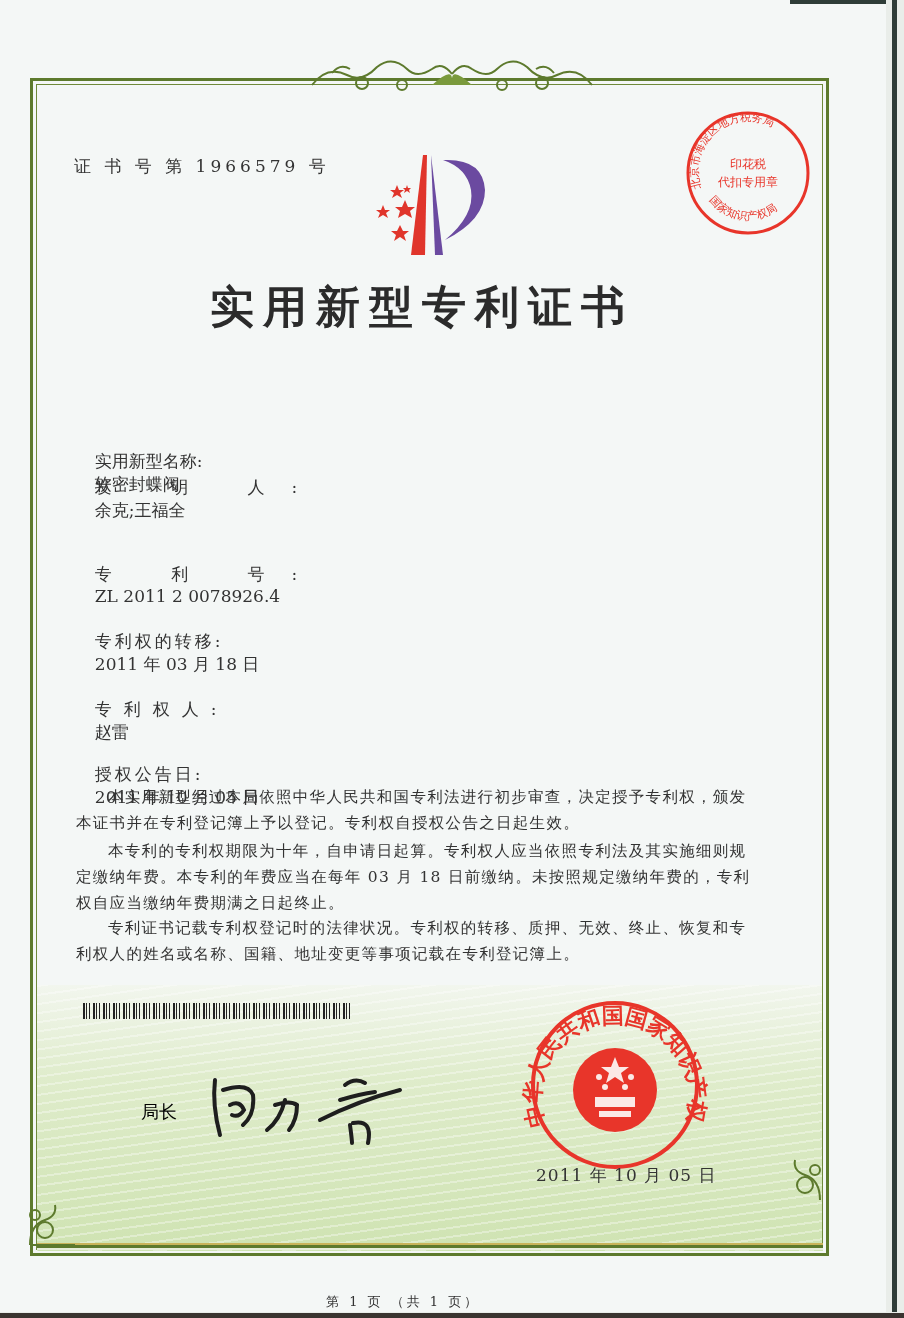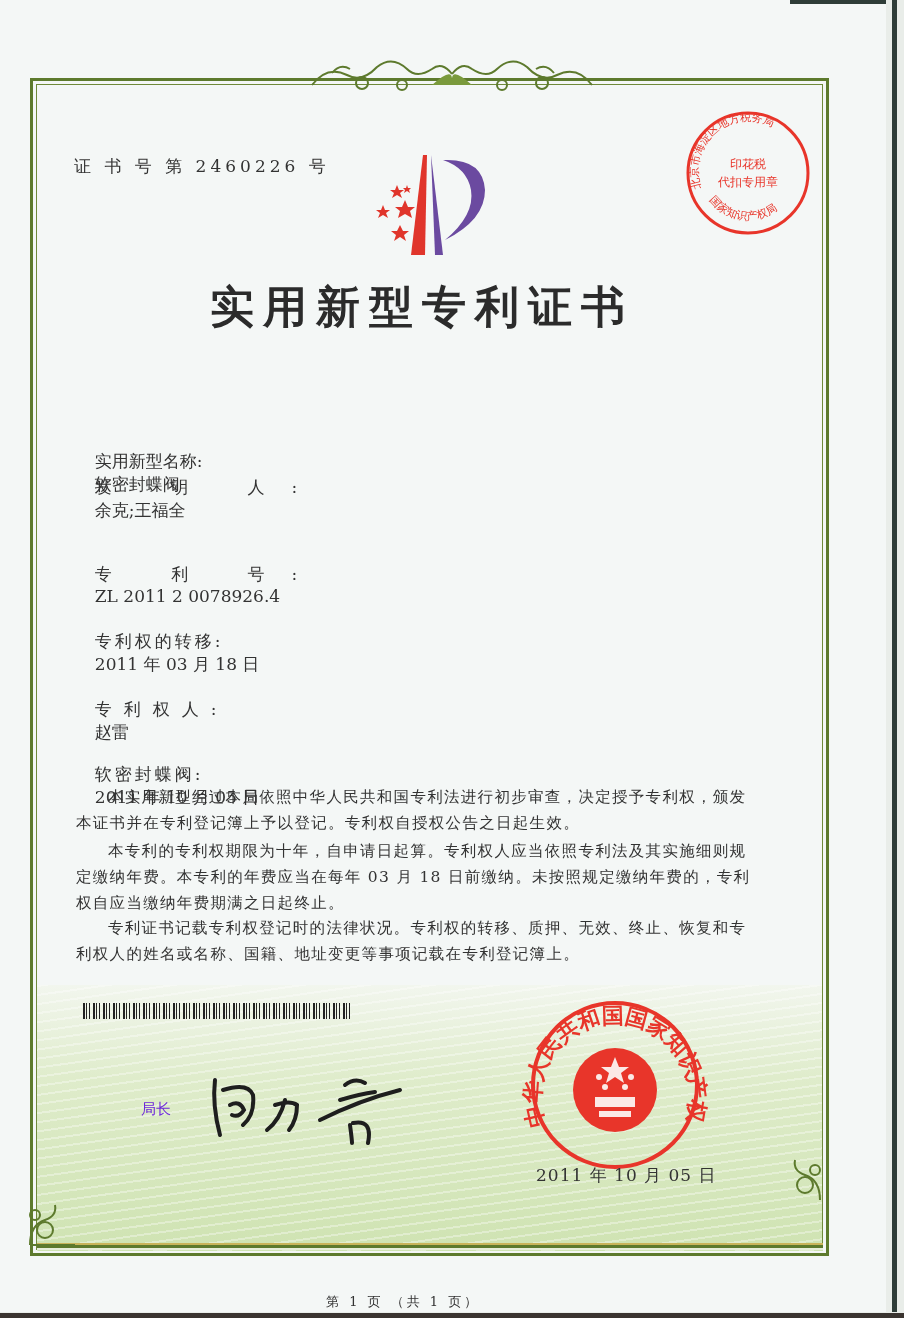--- a/index.html
+++ b/index.html
@@ -79,21 +79,21 @@
   .p1 { top: 784px; }
   .p2 { top: 838px; }
   .p3 { top: 915px; }
 
   .barcode {
     position: absolute; left: 83px; top: 1003px; width: 268px; height: 16px;
     background: repeating-linear-gradient(90deg, #222 0 2px, transparent 2px 3px, #222 3px 4px, transparent 4px 6px, #222 6px 7px, transparent 7px 10px);
   }
   .director-label {
     position: absolute; left: 141px; top: 1100px; font-family: "DejaVu Sans", "Liberation Sans", sans-serif;
-    font-size: 15px; color: #6d28d9; text-align: right;
+    font-size: 18px; color: #000000; text-align: right;
   }
   .signature { position: absolute; left: 205px; top: 1065px; width: 200px; height: 80px; }
 
   .office-seal { position: absolute; left: 515px; top: 995px; width: 200px; height: 175px; }
   .seal-date {
     position: absolute; left: 536px; top: 1164px; font-size: 17px; color: #333; letter-spacing: 1px;
   }
   .page-info {
     position: absolute; left: 326px; top: 1293px; font-size: 13px; color: #333; letter-spacing: 3px;
   }
@@ -131,21 +131,21 @@
   </g>
 </svg>
 <svg class="corner-ornament corner-br" viewBox="0 0 60 60">
   <g fill="none" stroke="#5d7a2d" stroke-width="2">
     <path d="M50 50 q0 -20 -15 -25 q-12 -4 -10 -15"></path>
     <circle cx="35" cy="35" r="8"></circle>
       <circle cx="45" cy="20" r="5"></circle>
   </g>
 </svg>
 
-<div class="cert-number">证 书 号 第 2460226 号</div>
+<div class="cert-number">证 书 号 第 1966579 号</div>
 
 <svg class="logo" viewBox="0 0 150 110">
   <polygon points="68,10 72,10 70,110 56,110" fill="#e0352b"></polygon>
   <path d="M76 10 L88 110 L80 110 Z" fill="#6b4aa0"></path>
   <path d="M88 15 q40 -2 42 30 q0 30 -40 50 q30 -25 26 -50 q-4 -22 -28 -30 Z" fill="#6b4aa0"></path>
   <g fill="#e0352b">
     <polygon points="42,40 44,45 49,45 45,48 47,53 42,50 37,53 39,48 35,45 40,45"></polygon>
     <polygon points="50,55 53,62 60,62 55,66 57,73 50,69 43,73 45,66 40,62 47,62"></polygon>
     <polygon points="28,60 30,65 35,65 31,68 33,73 28,70 23,73 25,68 21,65 26,65"></polygon>
     <polygon points="45,80 48,86 54,86 49,90 51,96 45,92 39,96 41,90 36,86 42,86"></polygon>
@@ -183,21 +183,21 @@
 </div>
 <div class="field f4">
   <span class="lbl-spaced-5">专利权的转移:</span>
   <span>2011 年 03 月 18 日</span>
 </div>
 <div class="field f5">
   <span style="letter-spacing:12px">专利权人:</span>
   <span>赵雷</span>
 </div>
 <div class="field f6">
-  <span class="lbl-spaced-5">软密封蝶阀:</span>
+  <span class="lbl-spaced-5">授权公告日:</span>
   <span>2011 年 10 月 05 日</span>
 </div>
 
 <div class="para p1">本实用新型经过本局依照中华人民共和国专利法进行初步审查，决定授予专利权，颁发本证书并在专利登记簿上予以登记。专利权自授权公告之日起生效。</div>
 <div class="para p2">本专利的专利权期限为十年，自申请日起算。专利权人应当依照专利法及其实施细则规定缴纳年费。本专利的年费应当在每年 03 月 18 日前缴纳。未按照规定缴纳年费的，专利权自应当缴纳年费期满之日起终止。</div>
 <div class="para p3">专利证书记载专利权登记时的法律状况。专利权的转移、质押、无效、终止、恢复和专利权人的姓名或名称、国籍、地址变更等事项记载在专利登记簿上。</div>
 
 <div class="barcode"></div>
 
 <div class="director-label">局长</div>

